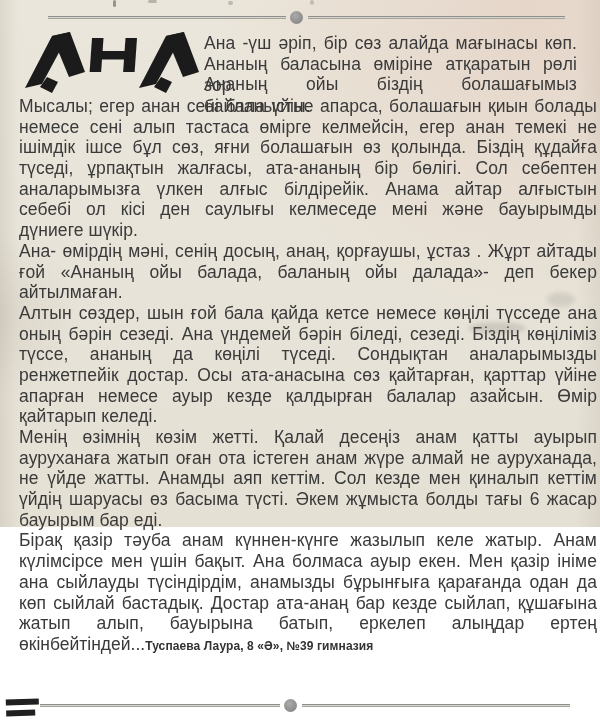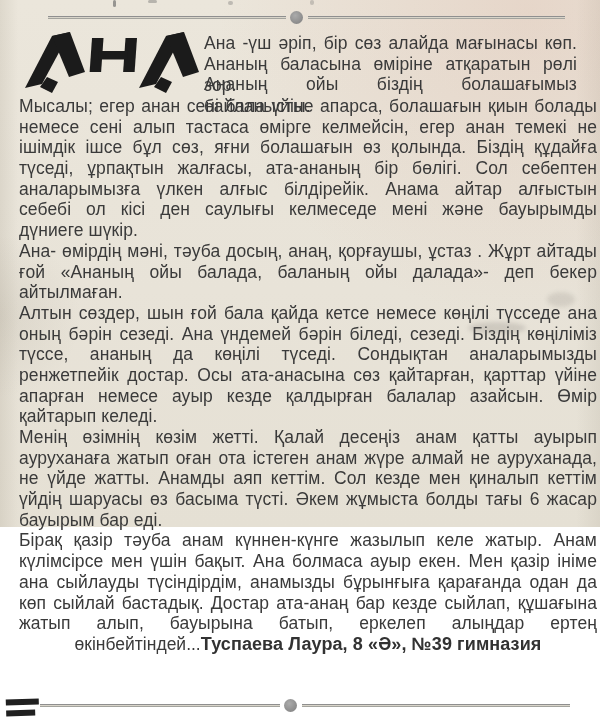--- a/index.html
+++ b/index.html
@@ -30,23 +30,23 @@
   
   .masthead-title{position:absolute;left:24px;top:31px;}
   .intro{position:absolute;left:204px;top:33px;width:373px;}
   .intro .line{font-size:17.5px;line-height:21.8px;}
   
   .body-block{position:absolute;left:19px;top:96px;width:578px;}
   .line{font-size:17.5px;line-height:20.7px;height:20.7px;
         text-align:justify;text-align-last:justify;letter-spacing:.1px;white-space:nowrap;}
   .line{white-space:normal;}
   .para-end{text-align-last:left;}
-  .footer-line{display:flex;justify-content:center;align-items:baseline;height:22px;}
+  .footer-line{display:flex;justify-content:flex-start;align-items:baseline;height:22px;}
   .closing{font-size:17.5px;}
-  .byline{font-weight:bold;font-size:18px;color:#323232;letter-spacing:.1px;}
+  .byline{font-weight:bold;font-size:12px;color:#323232;letter-spacing:.1px;}
   
   .speck{position:absolute;background:#6a6a6a;border-radius:2px;}
   .speck1{left:113px;top:0;width:3px;height:7px;opacity:.65;}
   .speck2{left:148px;top:0;width:9px;height:3px;opacity:.40;}
   .speck3{left:228px;top:1px;width:5px;height:4px;opacity:.35;}
   .speck4{left:310px;top:0;width:4px;height:5px;opacity:.30;}
   .smudge{position:absolute;border-radius:50%;filter:blur(2px);background:rgba(118,116,108,.22);}
   .smudge1{left:468px;top:322px;width:58px;height:12px;}
   .smudge2{left:547px;top:292px;width:28px;height:15px;opacity:.8;}
   .corner-frag{position:absolute;left:6px;top:699px;transform:rotate(-2deg);}
@@ -100,21 +100,21 @@
 
   <div class="body-block">
     <div id="lines-block">
         <div class="line">Мысалы; егер анан сені бала үйіне апарса, болашағын қиын болады</div>
         <div class="line">немесе сені алып тастаса өмірге келмейсін, егер анан темекі не</div>
         <div class="line">ішімдік ішсе бұл сөз, яғни болашағын өз қолында. Біздің құдайға</div>
         <div class="line">түседі, ұрпақтын жалғасы, ата-ананың бір бөлігі. Сол себептен</div>
         <div class="line">аналарымызға үлкен алғыс білдірейік. Анама айтар алғыстын</div>
         <div class="line">себебі ол кісі ден саулығы келмеседе мені және бауырымды</div>
         <div class="line para-end">дүниеге шүкір.</div>
-        <div class="line">Ана- өмірдің мәні, тәуба досың, анаң, қорғаушы, ұстаз . Жұрт айтады</div>
+        <div class="line">Ана- өмірдің мәні, сенің досың, анаң, қорғаушы, ұстаз . Жұрт айтады</div>
         <div class="line">ғой «Ананың ойы балада, баланың ойы далада»- деп бекер</div>
         <div class="line para-end">айтылмаған.</div>
         <div class="line">Алтын сөздер, шын ғой бала қайда кетсе немесе көңілі түсседе ана</div>
         <div class="line">оның бәрін сезеді. Ана үндемей бәрін біледі, сезеді. Біздің көңіліміз</div>
         <div class="line">түссе, ананың да көңілі түседі. Сондықтан аналарымызды</div>
         <div class="line">ренжетпейік достар. Осы ата-анасына сөз қайтарған, қарттар үйіне</div>
         <div class="line">апарған немесе ауыр кезде қалдырған балалар азайсын. Өмір</div>
         <div class="line para-end">қайтарып келеді.</div>
         <div class="line">Менің өзімнің көзім жетті. Қалай десеңіз анам қатты ауырып</div>
         <div class="line">ауруханаға жатып оған ота істеген анам жүре алмай не ауруханада,</div>

